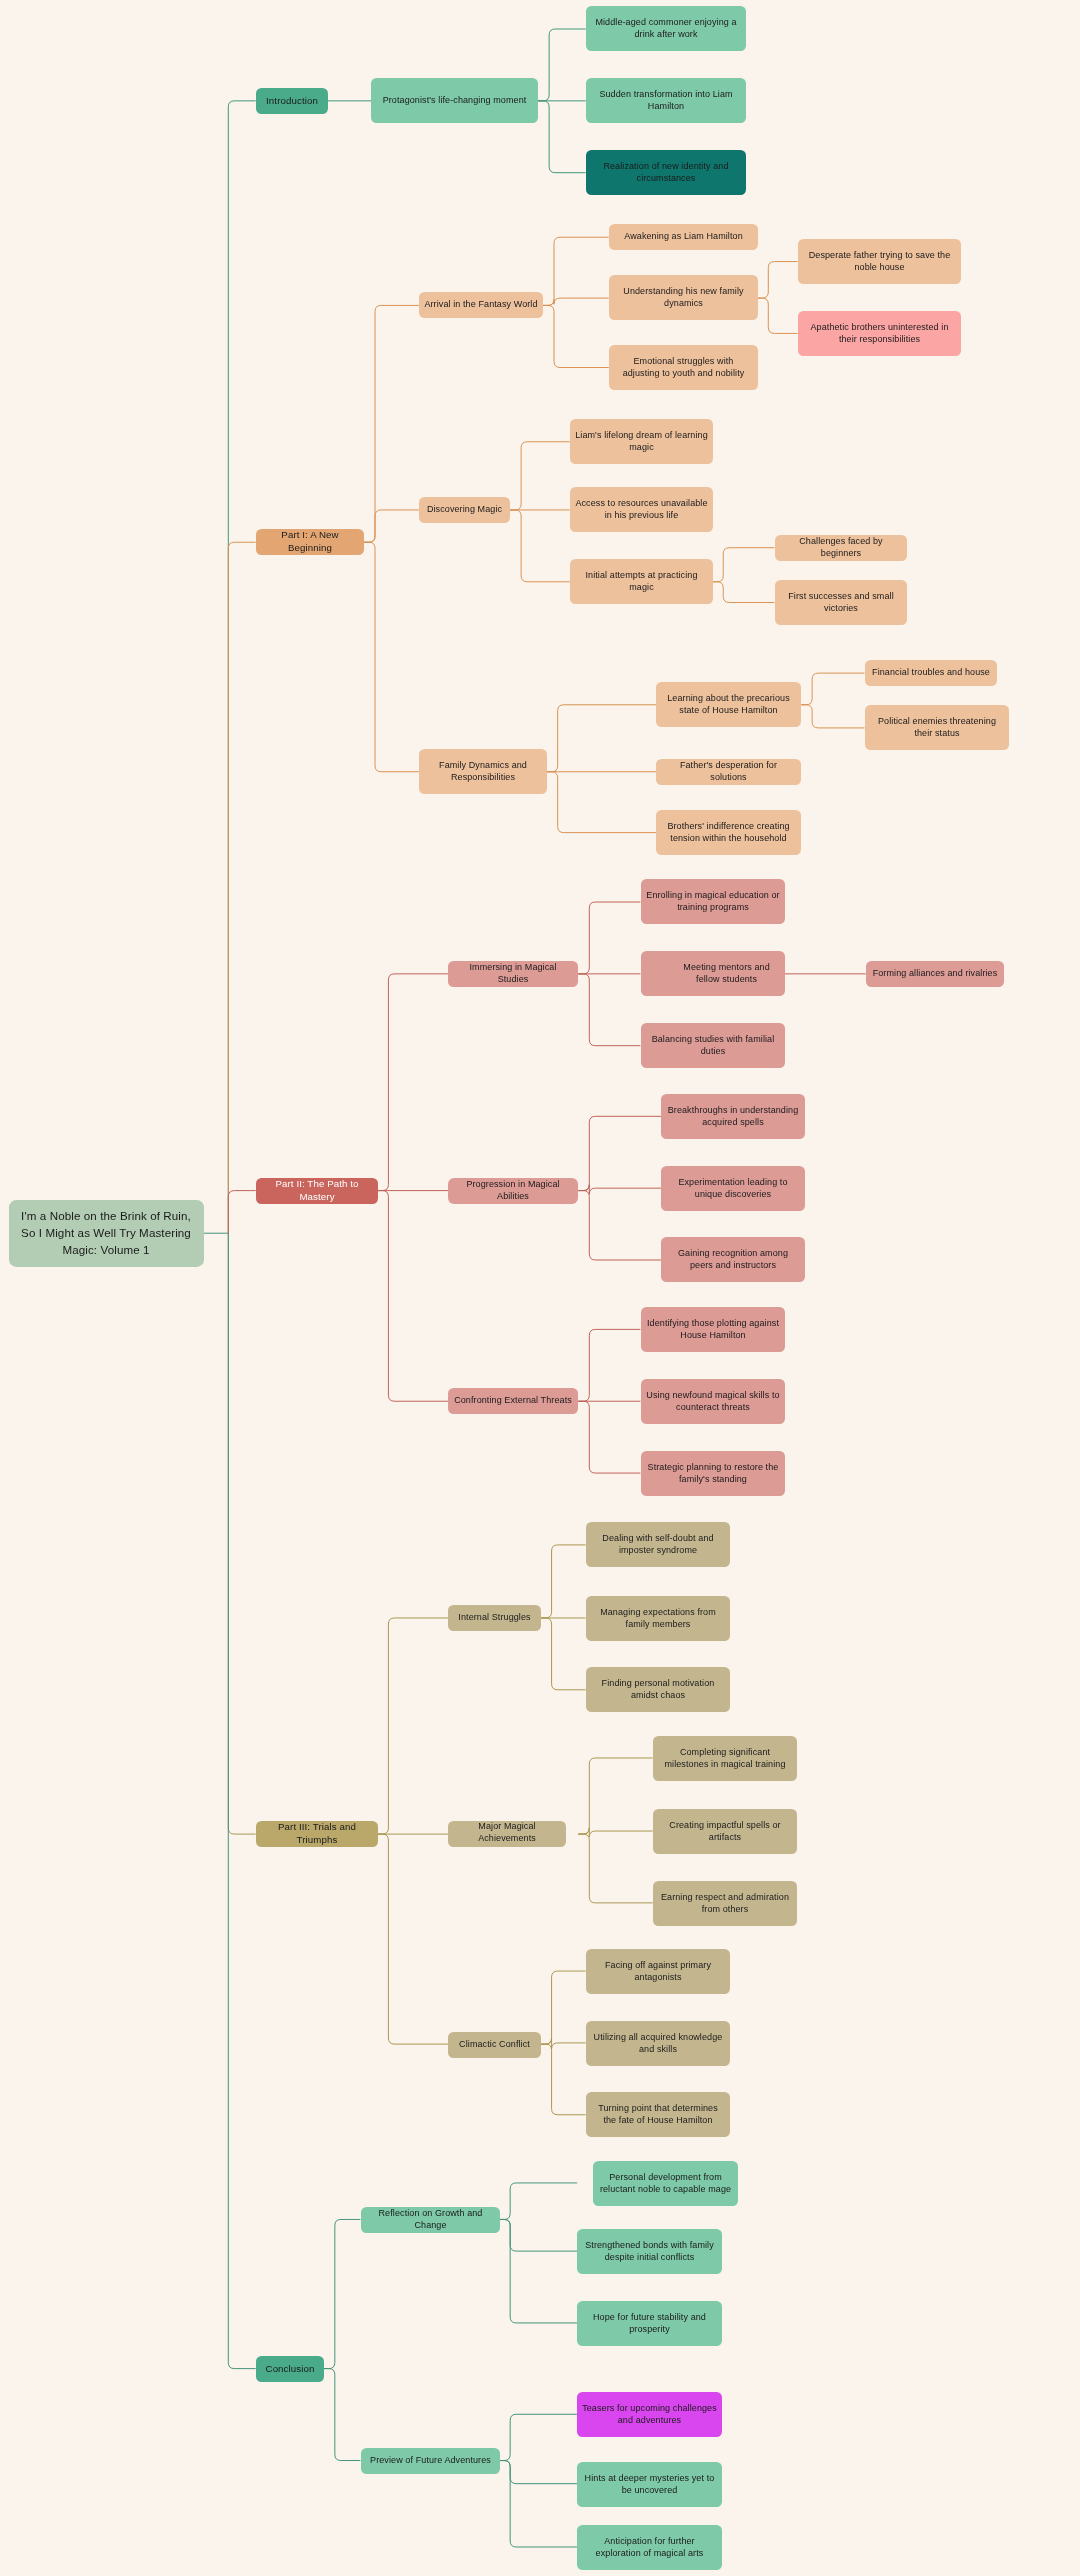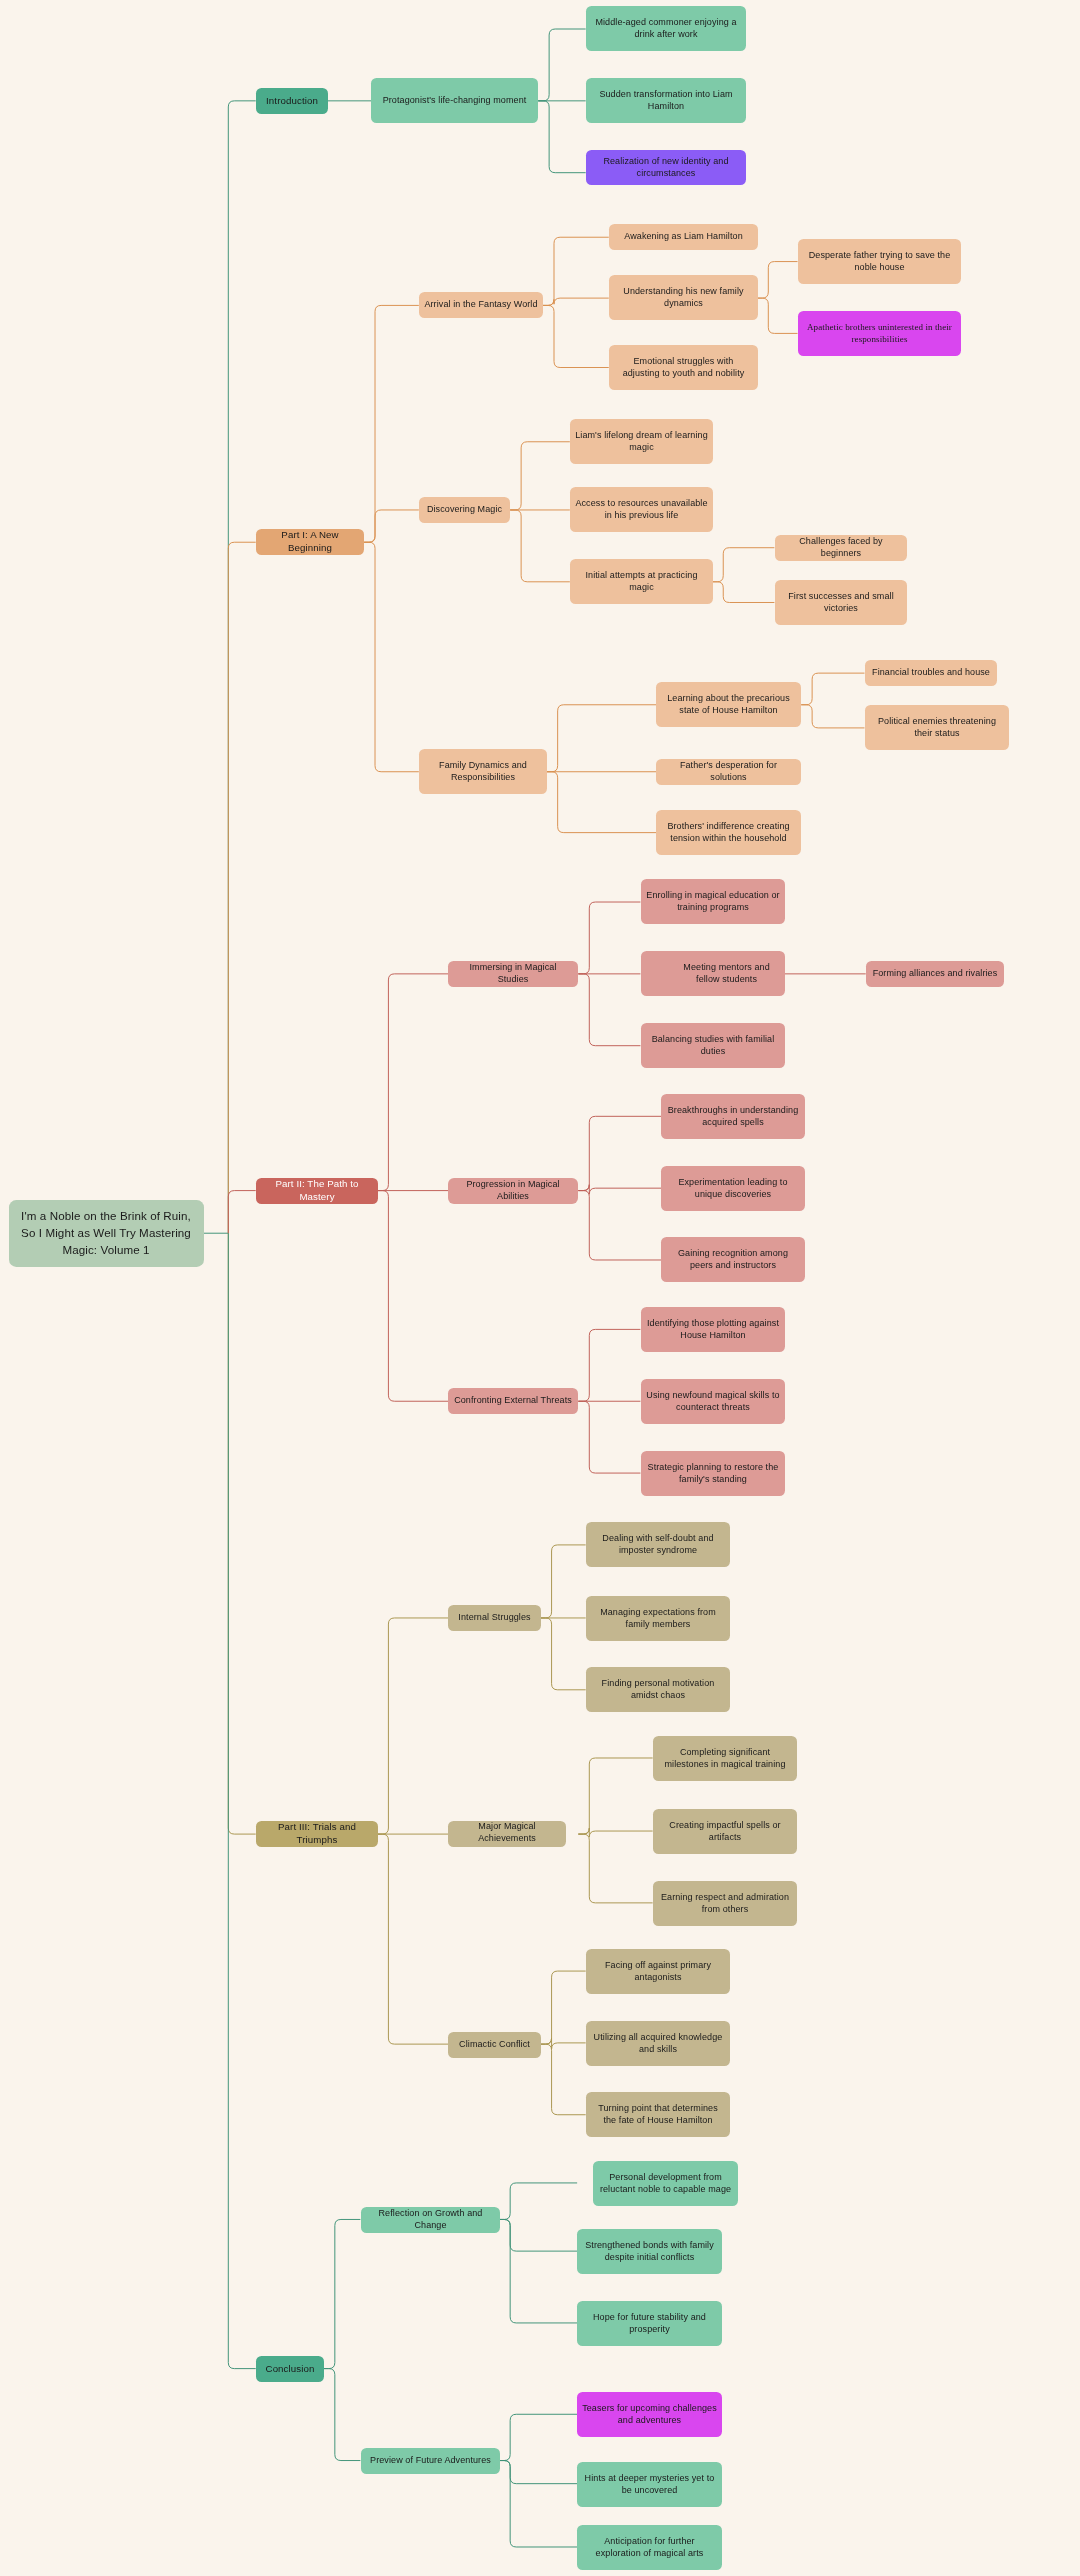--- a/index.html
+++ b/index.html
@@ -105,39 +105,39 @@
       </div>
       <div class="node lvl2" style="left: 371px; top: 78px; width: 167px; height: 45px; background: rgb(126, 202, 168);">
         <span>Protagonist's life-changing moment</span>
       </div>
       <div class="node lvl3" style="left: 586px; top: 6px; width: 160px; height: 45px; background: rgb(126, 202, 168);">
         <span>Middle-aged commoner enjoying a drink after work</span>
       </div>
       <div class="node lvl3" style="left: 586px; top: 78px; width: 160px; height: 45px; background: rgb(126, 202, 168);">
         <span>Sudden transformation into Liam Hamilton</span>
       </div>
-      <div class="node lvl3" style="left: 586px; top: 150px; width: 160px; height: 35px; background: #8b5cf6;">
+      <div class="node lvl3" style="left: 586px; top: 150px; width: 160px; height: 45px; background: #0f766e;">
         <span>Realization of new identity and circumstances</span>
       </div>
       <div class="node lvl1" style="left: 256px; top: 529px; width: 108px; height: 25.6px; background: rgb(227, 166, 115);">
         <span>Part I: A New Beginning</span>
       </div>
       <div class="node lvl2" style="left: 419px; top: 292px; width: 124px; height: 25.6px; background: rgb(238, 193, 157);">
         <span>Arrival in the Fantasy World</span>
       </div>
       <div class="node lvl3" style="left: 609px; top: 224px; width: 149px; height: 25.6px; background: rgb(238, 193, 157);">
         <span>Awakening as Liam Hamilton</span>
       </div>
       <div class="node lvl3" style="left: 609px; top: 275px; width: 149px; height: 45px; background: rgb(238, 193, 157);">
         <span>Understanding his new family dynamics</span>
       </div>
       <div class="node lvl4" style="left: 798px; top: 239px; width: 163px; height: 45px; background: rgb(238, 193, 157);">
         <span>Desperate father trying to save the noble house</span>
       </div>
-      <div class="node lvl4" style="left: 798px; top: 311px; width: 163px; height: 45px; background: #d946ef; font-family: Liberation Serif, serif;">
+      <div class="node lvl4" style="left: 798px; top: 311px; width: 163px; height: 45px; background: #fca5a5;">
         <span>Apathetic brothers uninterested in their responsibilities</span>
       </div>
       <div class="node lvl3" style="left: 609px; top: 345px; width: 149px; height: 45px; background: rgb(238, 193, 157);">
         <span>Emotional struggles with adjusting to youth and nobility</span>
       </div>
       <div class="node lvl2" style="left: 419px; top: 497px; width: 91px; height: 25.6px; background: rgb(238, 193, 157);">
         <span>Discovering Magic</span>
       </div>
       <div class="node lvl3" style="left: 570px; top: 419px; width: 143px; height: 45px; background: rgb(238, 193, 157);">
         <span>Liam's lifelong dream of learning magic</span>

